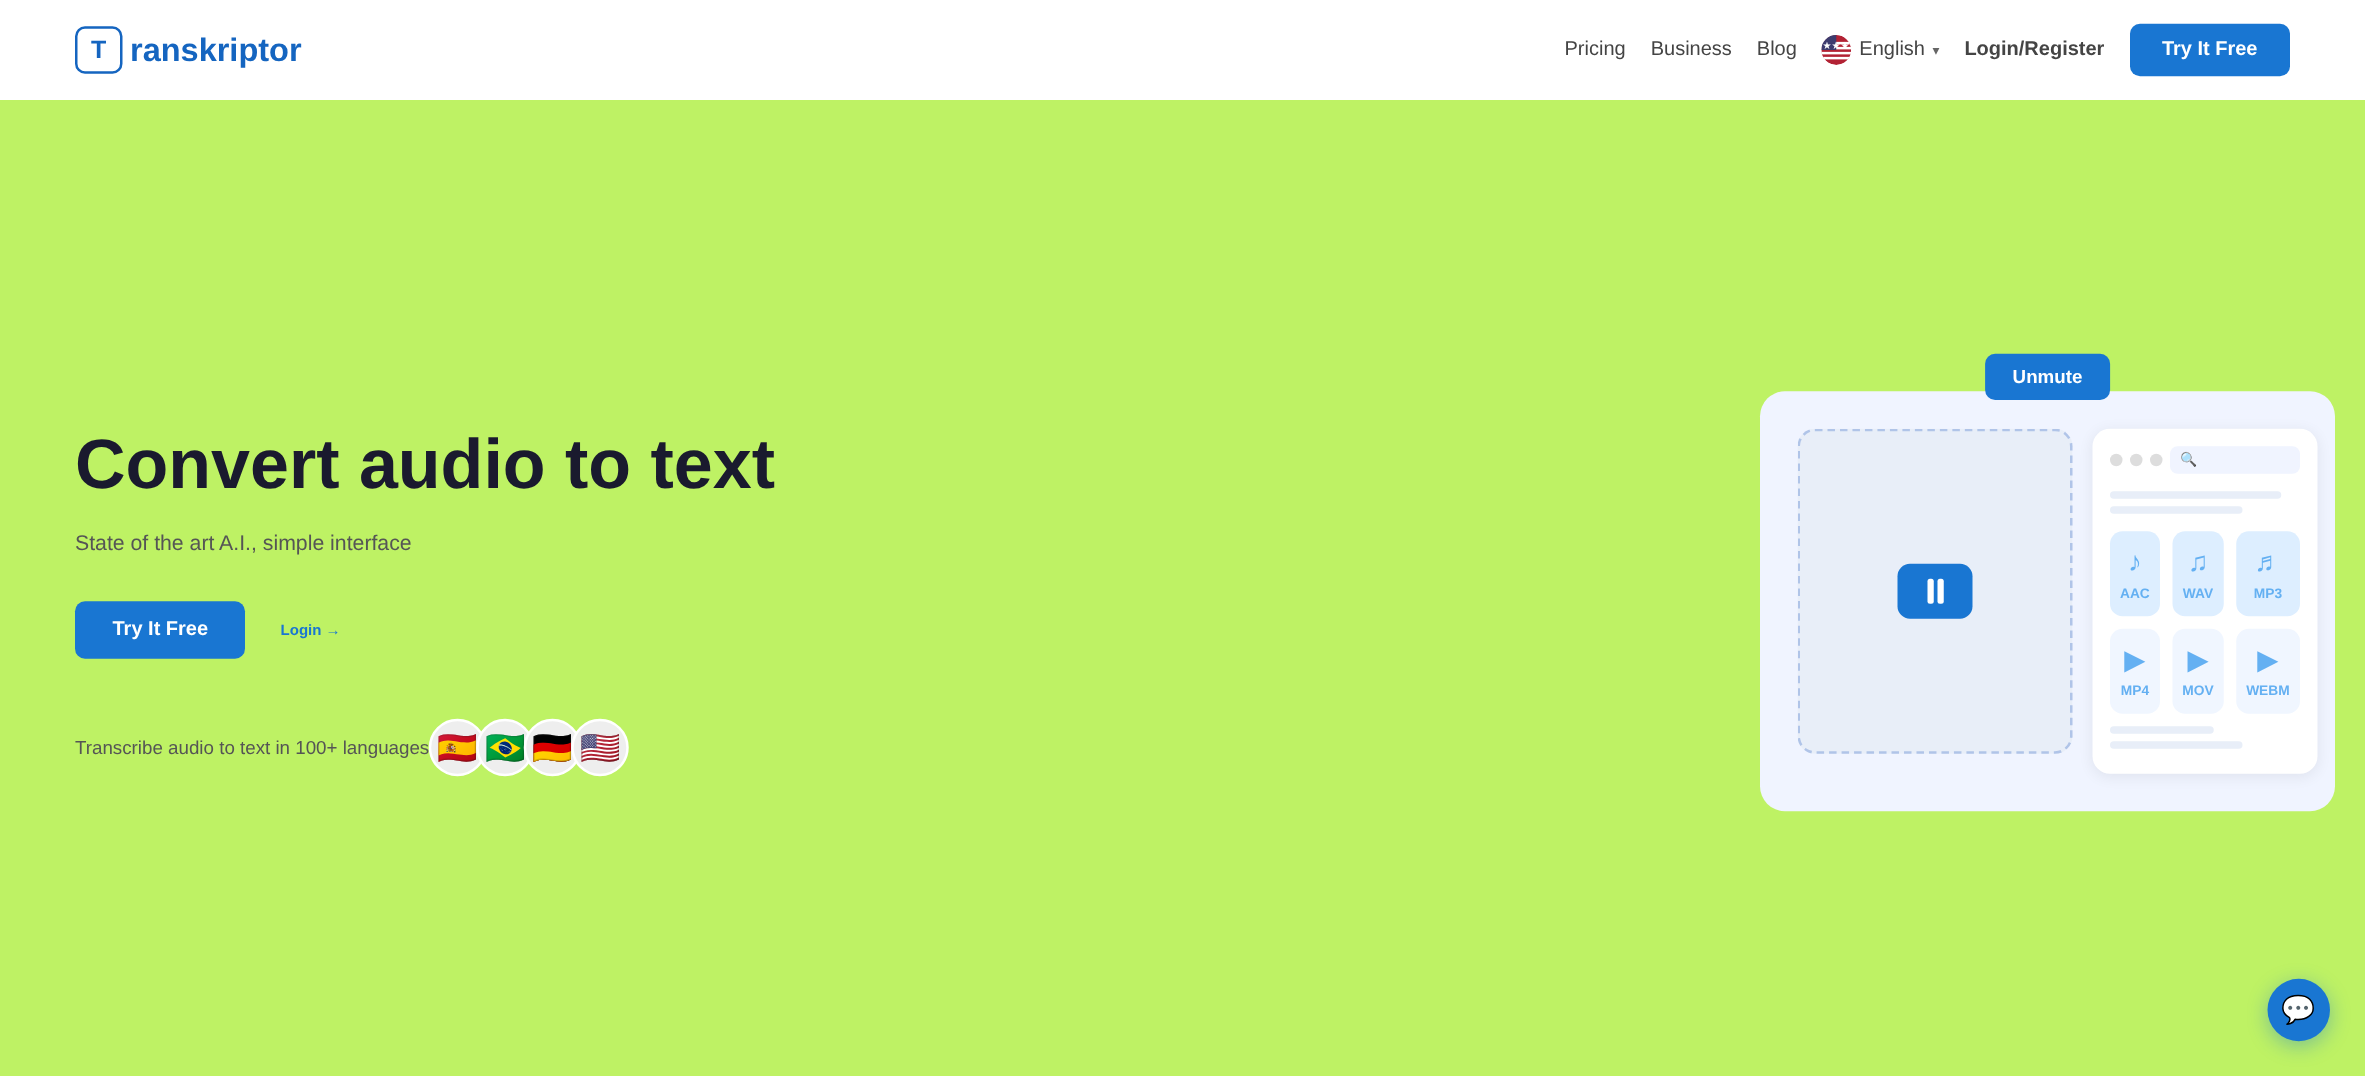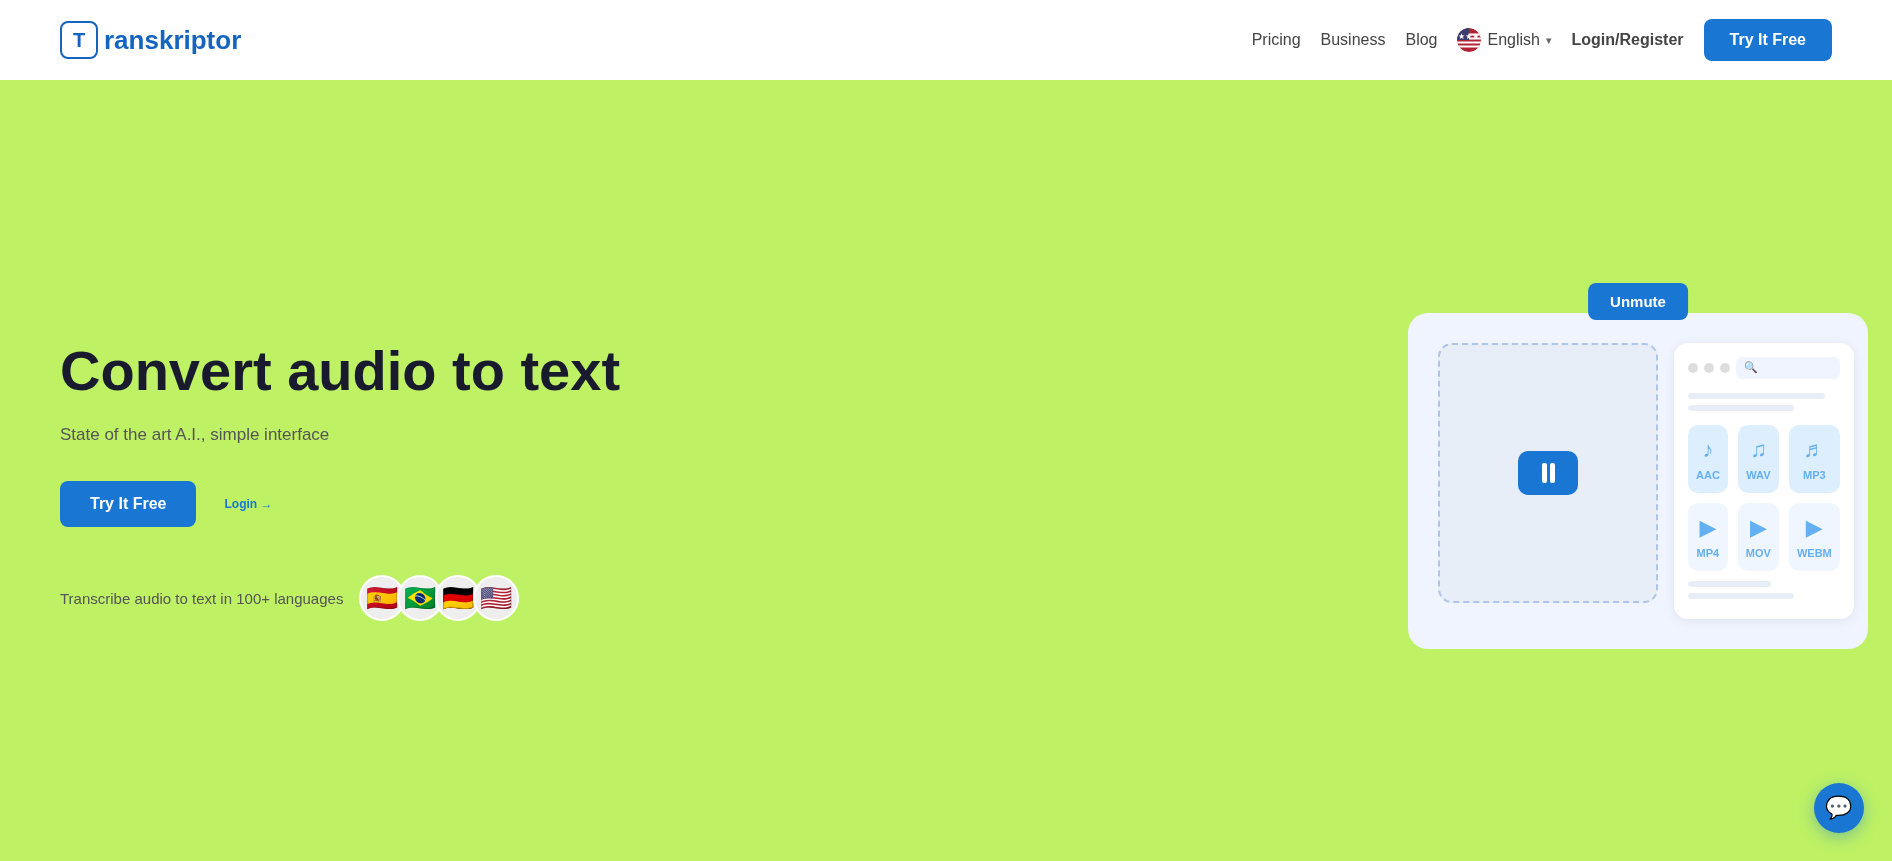--- a/index.html
+++ b/index.html
@@ -37,21 +37,21 @@
     .hero-left { max-width: 580px; }
     .hero-title { font-size: 56px; font-weight: 800; color: #1a1a2e; line-height: 1.1; margin-bottom: 24px; }
     .hero-desc { font-size: 17px; color: #555; line-height: 1.6; margin-bottom: 10px; }
     .hero-state { font-size: 17px; color: #555; margin-bottom: 36px; }
     .hero-actions { display: flex; align-items: center; gap: 28px; margin-bottom: 48px; }
     .btn-try {
       background: #1976d2; color: #fff; border: none; border-radius: 8px;
       padding: 14px 30px; font-size: 16px; font-weight: 700; cursor: pointer;
     }
     .btn-login { color: #1976d2; font-size: 12px; font-weight: 600; text-decoration: none; display: flex; align-items: center; gap: 6px; }
-    .languages-row { display: flex; align-items: center; gap: 16px; }
+    .languages-row { display: flex; align-items: center; }
     .languages-text { font-size: 15px; color: #555; }
     .flags { display: flex; }
     .flag-item {
       width: 46px; height: 46px; border-radius: 50%; overflow: hidden;
       border: 2px solid #fff; margin-left: -8px; display: flex; align-items: center; justify-content: center;
       font-size: 26px; background: #eee;
     }
     .flag-item:first-child { margin-left: 0; }
 
     

